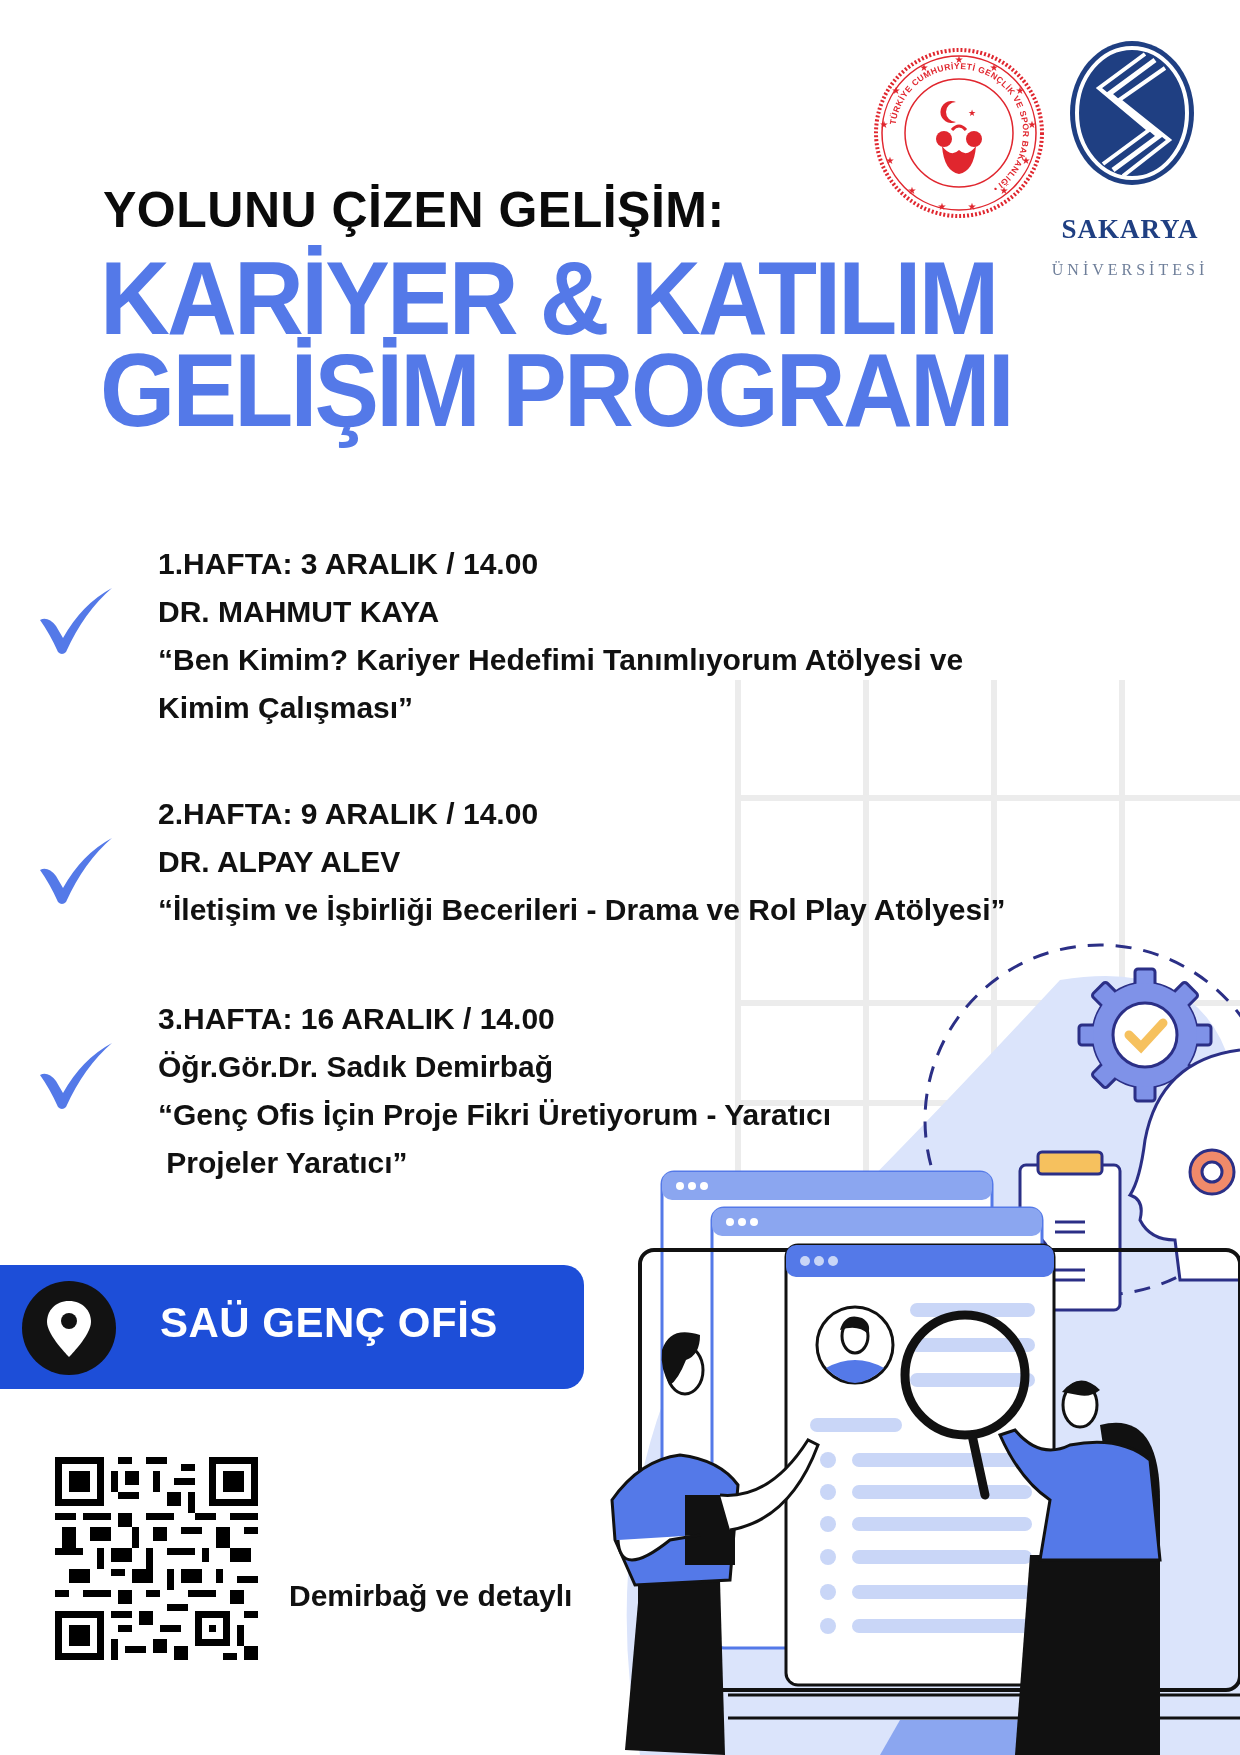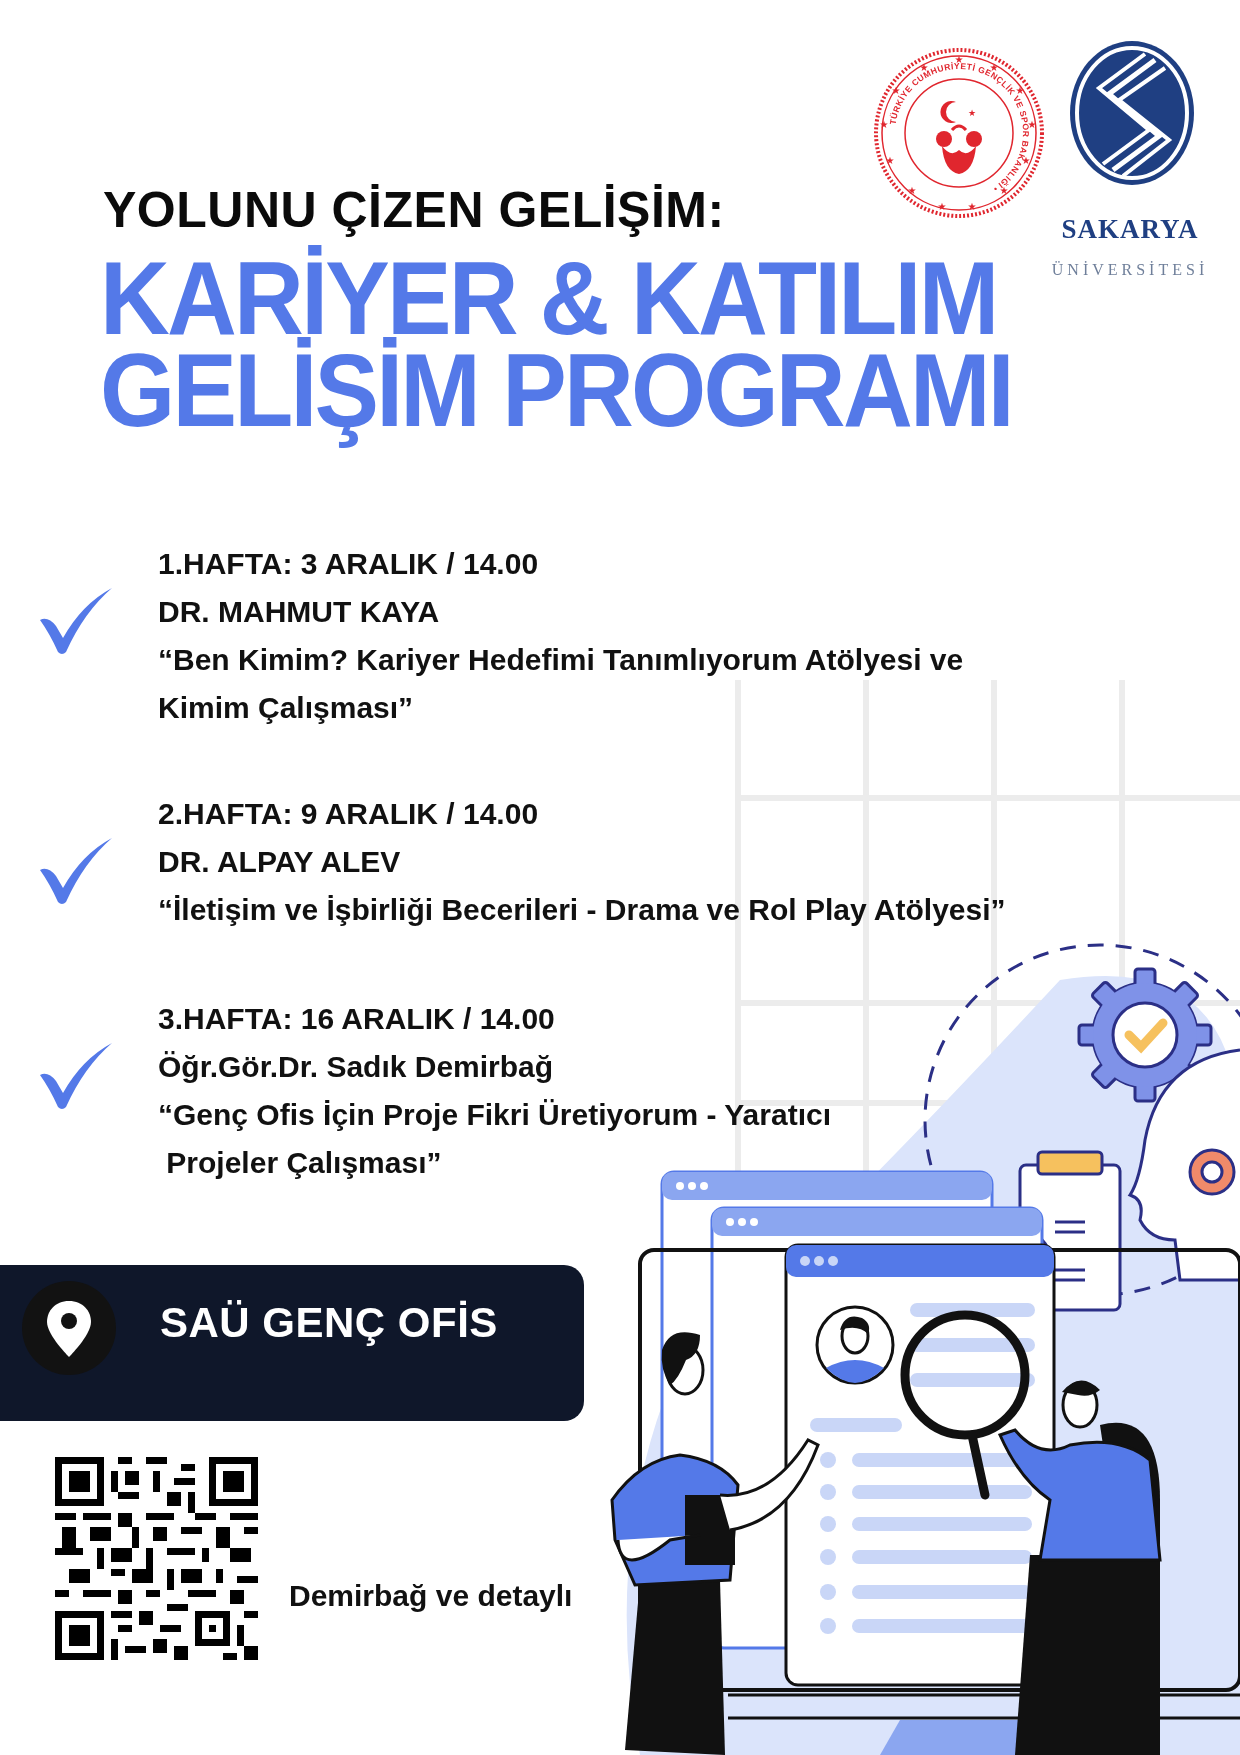--- a/index.html
+++ b/index.html
@@ -26,22 +26,22 @@
            font-size: 104px; line-height: 92px; letter-spacing: -3px; transform: scaleX(0.93);
            transform-origin: left top; }
 
   .sessions { position: absolute; left: 30px; top: 540px; width: 1180px; }
   .session { position: absolute; left: 0; width: 1180px; }
   .check { position: absolute; left: 6px; width: 78px; height: 70px; }
   .session-text { position: absolute; left: 128px; top: 0; font-size: 30px; font-weight: bold;
                   line-height: 48px; color: #111; }
   .session-text div { white-space: nowrap; }
 
-  .location { position: absolute; left: 0; top: 1265px; width: 584px; height: 156px;
-              background: #0f172a; border-radius: 0 20px 20px 0; }
+  .location { position: absolute; left: 0; top: 1265px; width: 584px; height: 124px;
+              background: #1d4ed8; border-radius: 0 20px 20px 0; }
   .pin-circle { position: absolute; left: 22px; top: 16px; width: 94px; height: 94px;
                 border-radius: 50%; background: #121212; }
   .location-label { position: absolute; left: 160px; top: 37px; font-size: 42px; font-weight: bold;
                     color: #ffffff; letter-spacing: 0.5px; line-height: 1; }
 
   .qr { position: absolute; left: 55px; top: 1457px; width: 203px; height: 203px; }
   .qr-caption { position: absolute; left: 289px; top: 1573px; font-size: 30px; font-weight: bold;
                 line-height: 45px; color: #111; }
 
   .illus { position: absolute; left: 600px; top: 940px; width: 640px; height: 815px; }
@@ -132,21 +132,21 @@
     </div>
   </div>
   <div class="session" style="top:455px">
     <svg class="check" style="top:46px" viewBox="0 0 78 70">
       <path d="M4 34 Q 12 30 20 40 L 27 52 Q 46 18 76 2 Q 48 26 30 66 Q 26 70 22 66 Q 14 48 4 34 z" fill="#5479e8"></path>
     </svg>
     <div class="session-text">
       <div>3.HAFTA: 16 ARALIK / 14.00</div>
       <div>Öğr.Gör.Dr. Sadık Demirbağ</div>
       <div>“Genç Ofis İçin Proje Fikri Üretiyorum - Yaratıcı</div>
-      <div style="white-space:pre"> Projeler Çalışması”</div>
+      <div style="white-space:pre"> Projeler Yaratıcı”</div>
     </div>
   </div>
 </div>
 
 <div class="location">
   <div class="pin-circle">
     <svg viewBox="0 0 94 94" width="94" height="94">
       <path d="M47 20 C 33 20 25 30 25 41 C 25 54 47 76 47 76 C 47 76 69 54 69 41 C 69 30 61 20 47 20 z" fill="#fff"></path>
       <circle cx="47" cy="40" r="8" fill="#121212"></circle>
     </svg>

